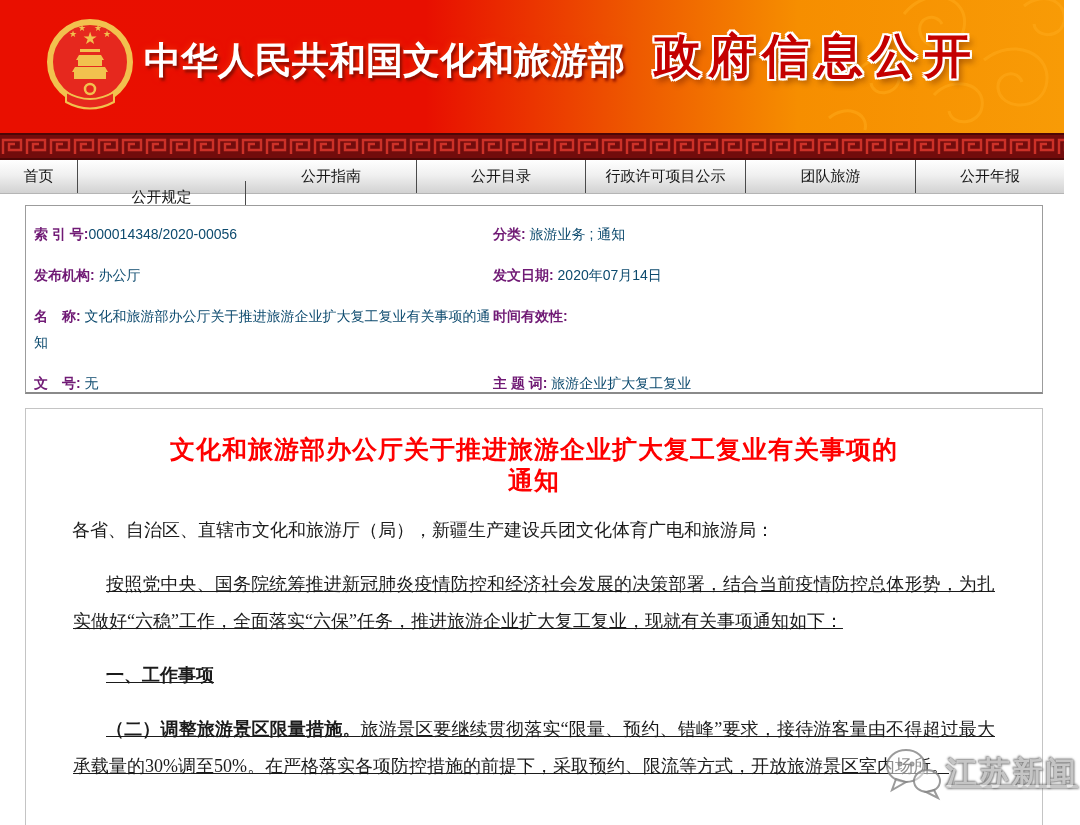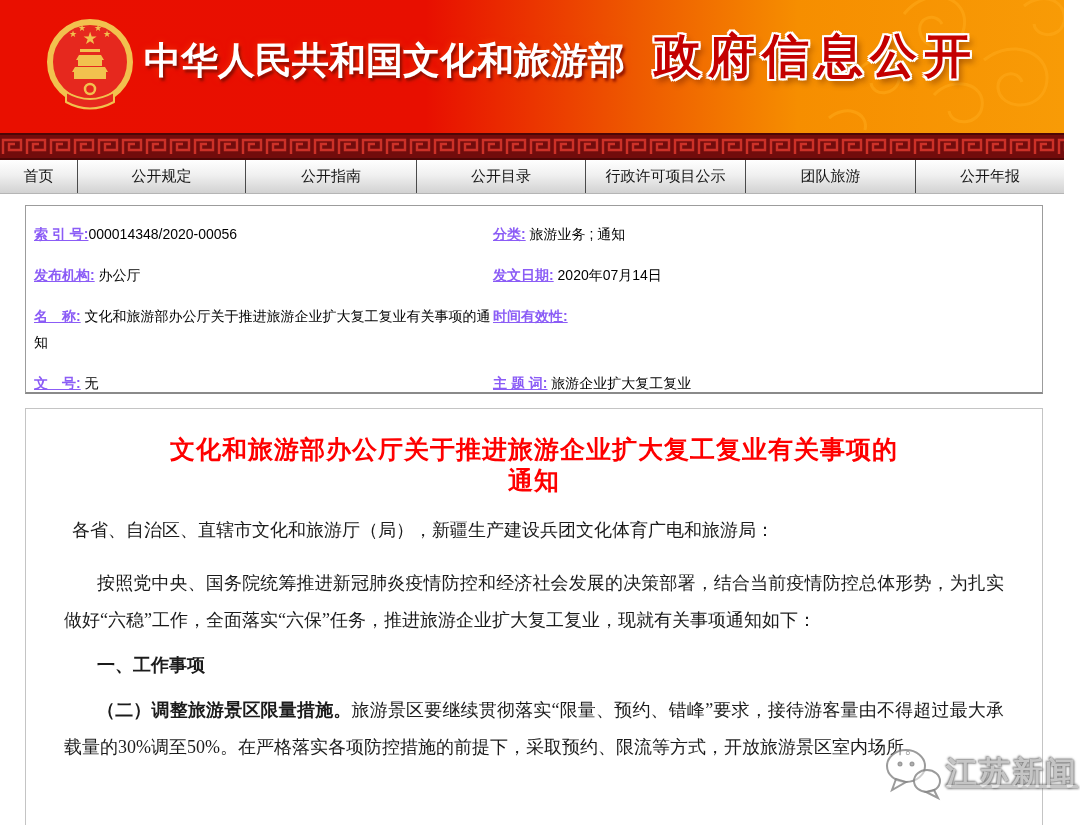--- a/index.html
+++ b/index.html
@@ -38,56 +38,56 @@
     position:absolute; left:0; top:160px; width:1064px; height:34px; display:flex;
     background:linear-gradient(180deg,#ffffff 0%, #f0f0f0 45%, #d2d2d2 100%);
     border-bottom:1px solid #b5b5b5;
   }
   .nav-item {
     display:flex; align-items:center; justify-content:center;
     font-size:15px; color:#151515; text-decoration:none; cursor:pointer;
     border-right:1px solid #4a4a4a; height:100%;
   }
   .nav-item:nth-child(1){ width:78px; }
-  .nav-item:nth-child(2){ width:168px; }
+  .nav-item:nth-child(2){ width:168px;margin-top:21px; }
   .nav-item:nth-child(3){ width:171px; }
   .nav-item:nth-child(4){ width:169px; }
   .nav-item:nth-child(5){ width:160px; }
   .nav-item:nth-child(6){ width:170px; }
   .nav-item:nth-child(7){ flex:1; border-right:none; }
 
   
   .meta-box {
     position:absolute; left:25px; top:205px; width:1018px; height:189px;
     background:#fff; border:1px solid #9c9c9c; border-bottom:2px solid #8a8a8a;
     font-size:14px;
   }
   .meta-grid {
     display:grid; grid-template-columns:459px 1fr;
     padding:15px 10px 10px 8px; row-gap:15px; line-height:26px;
   }
-  .meta-cell b { color:#8b5cf6; font-weight:bold;text-decoration:underline; }
-  .meta-cell .val { color:#000000; }
+  .meta-cell b { color:#701a75; font-weight:bold; }
+  .meta-cell .val { color:#0c4a6e; }
 
   
   .article-box {
     position:absolute; left:25px; top:408px; width:1018px; height:520px;
     background:#fff; border:1px solid #c4c4c4;
   }
   .art-title {
     margin:25px auto 13px; max-width:740px; text-align:center;
     font-family:"Liberation Sans", sans-serif; font-weight:bold;
     font-size:25px; line-height:31px; letter-spacing:1px; color:#fe0000;
   }
   .art-body {
     margin:0 30px; font-family:"Liberation Serif", serif;
     font-size:18px; line-height:37px; color:#1b1b1b; text-align:justify;
   }
   .salutation { margin:16px; }
-  .para { margin:8px; text-indent:33px; }
+  .para { margin:17px; text-indent:33px;text-decoration:underline; }
   .section-heading { font-weight:bold; }
   .para b { font-weight:bold; }
 
   
   .watermark {
     position:absolute; left:882px; top:744px; display:flex; align-items:center;
     pointer-events:none;
   }
   .wm-logo { width:64px; height:58px; flex:none; }
   .wm-text {

